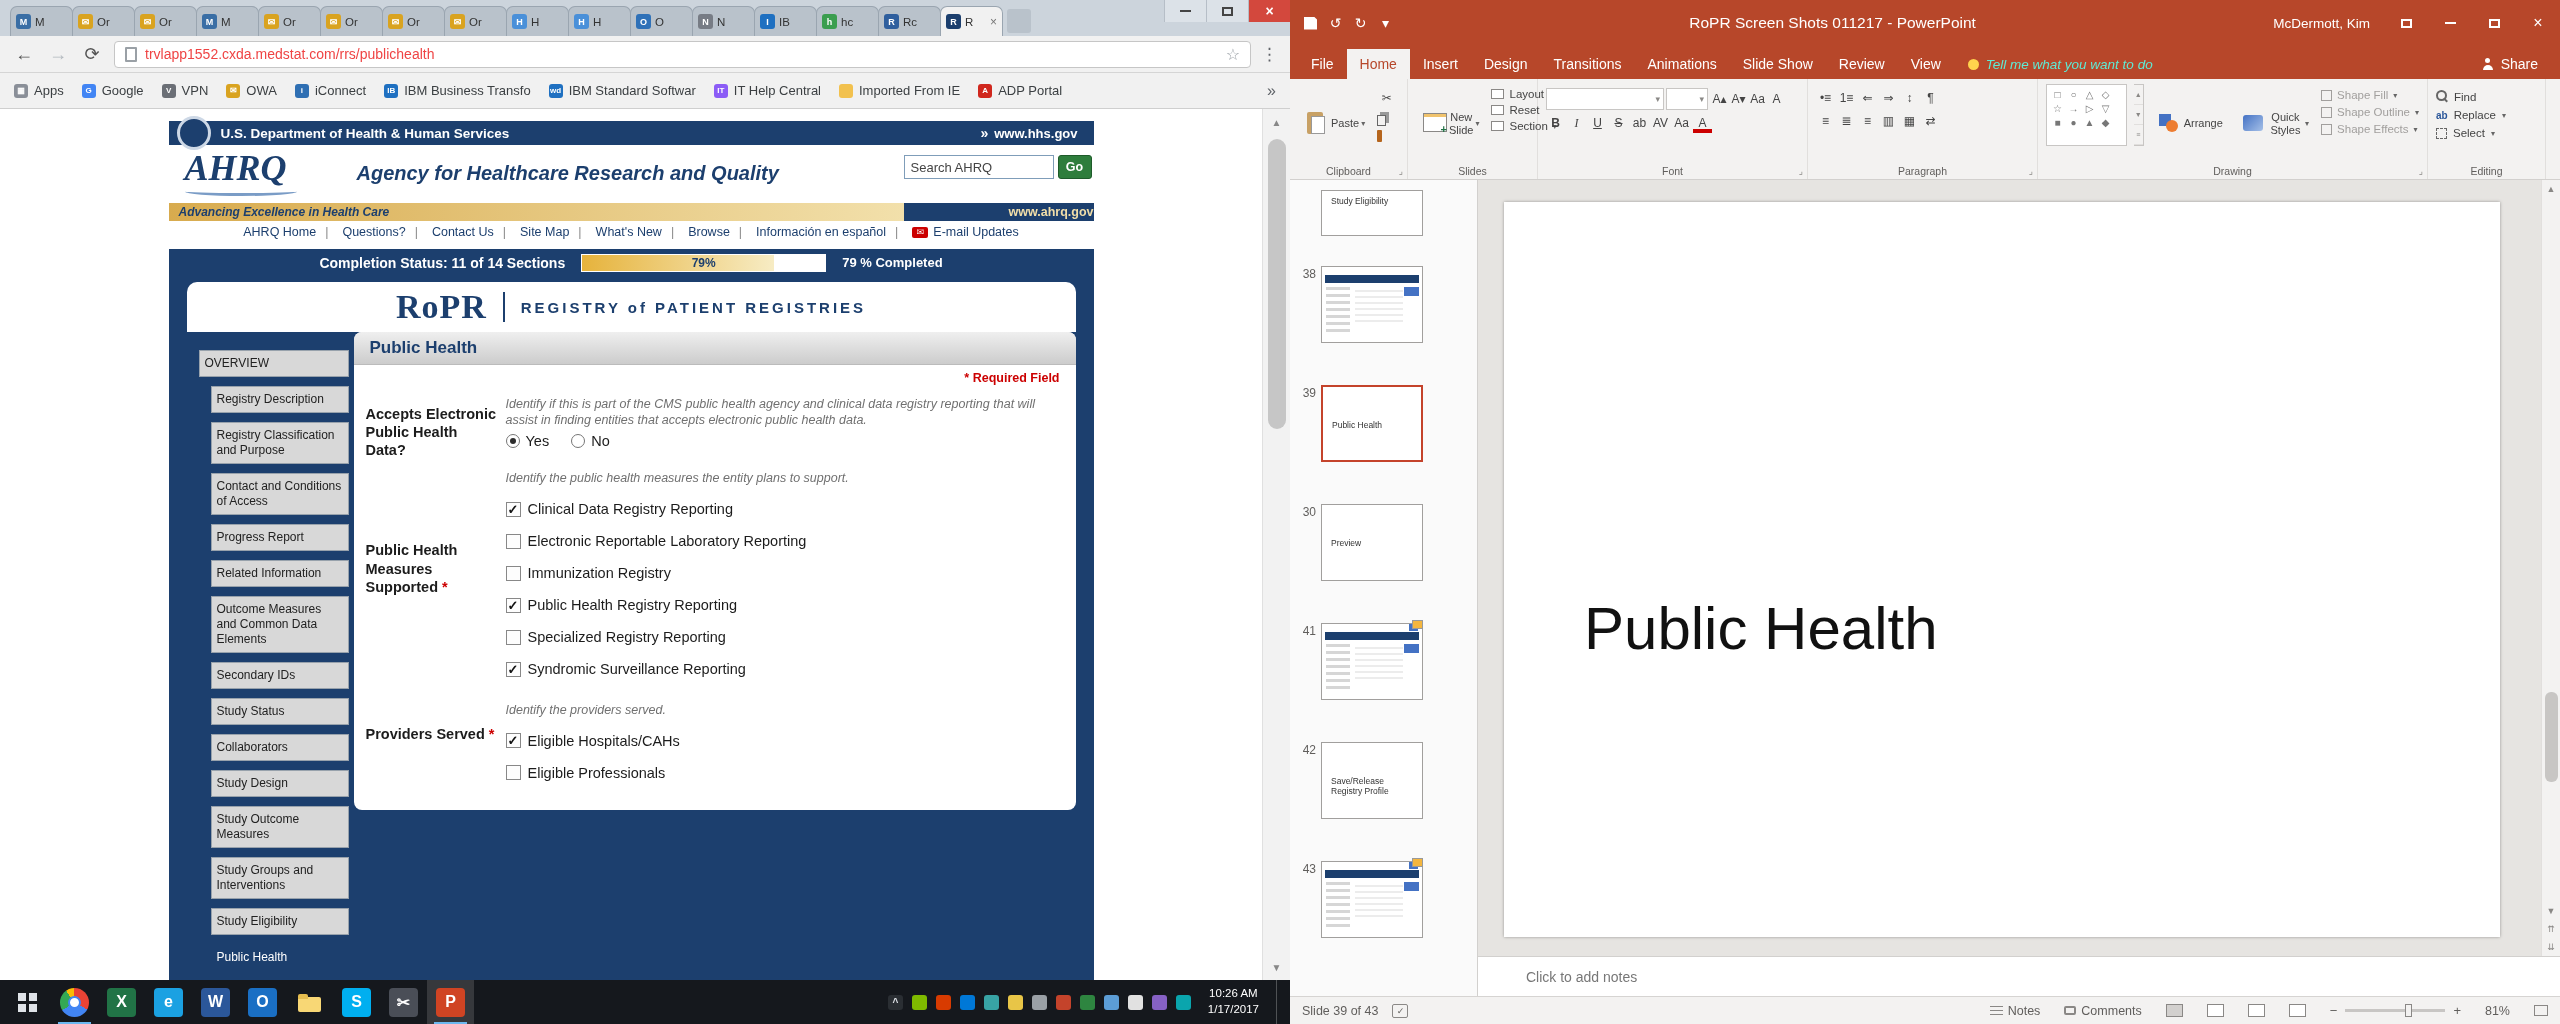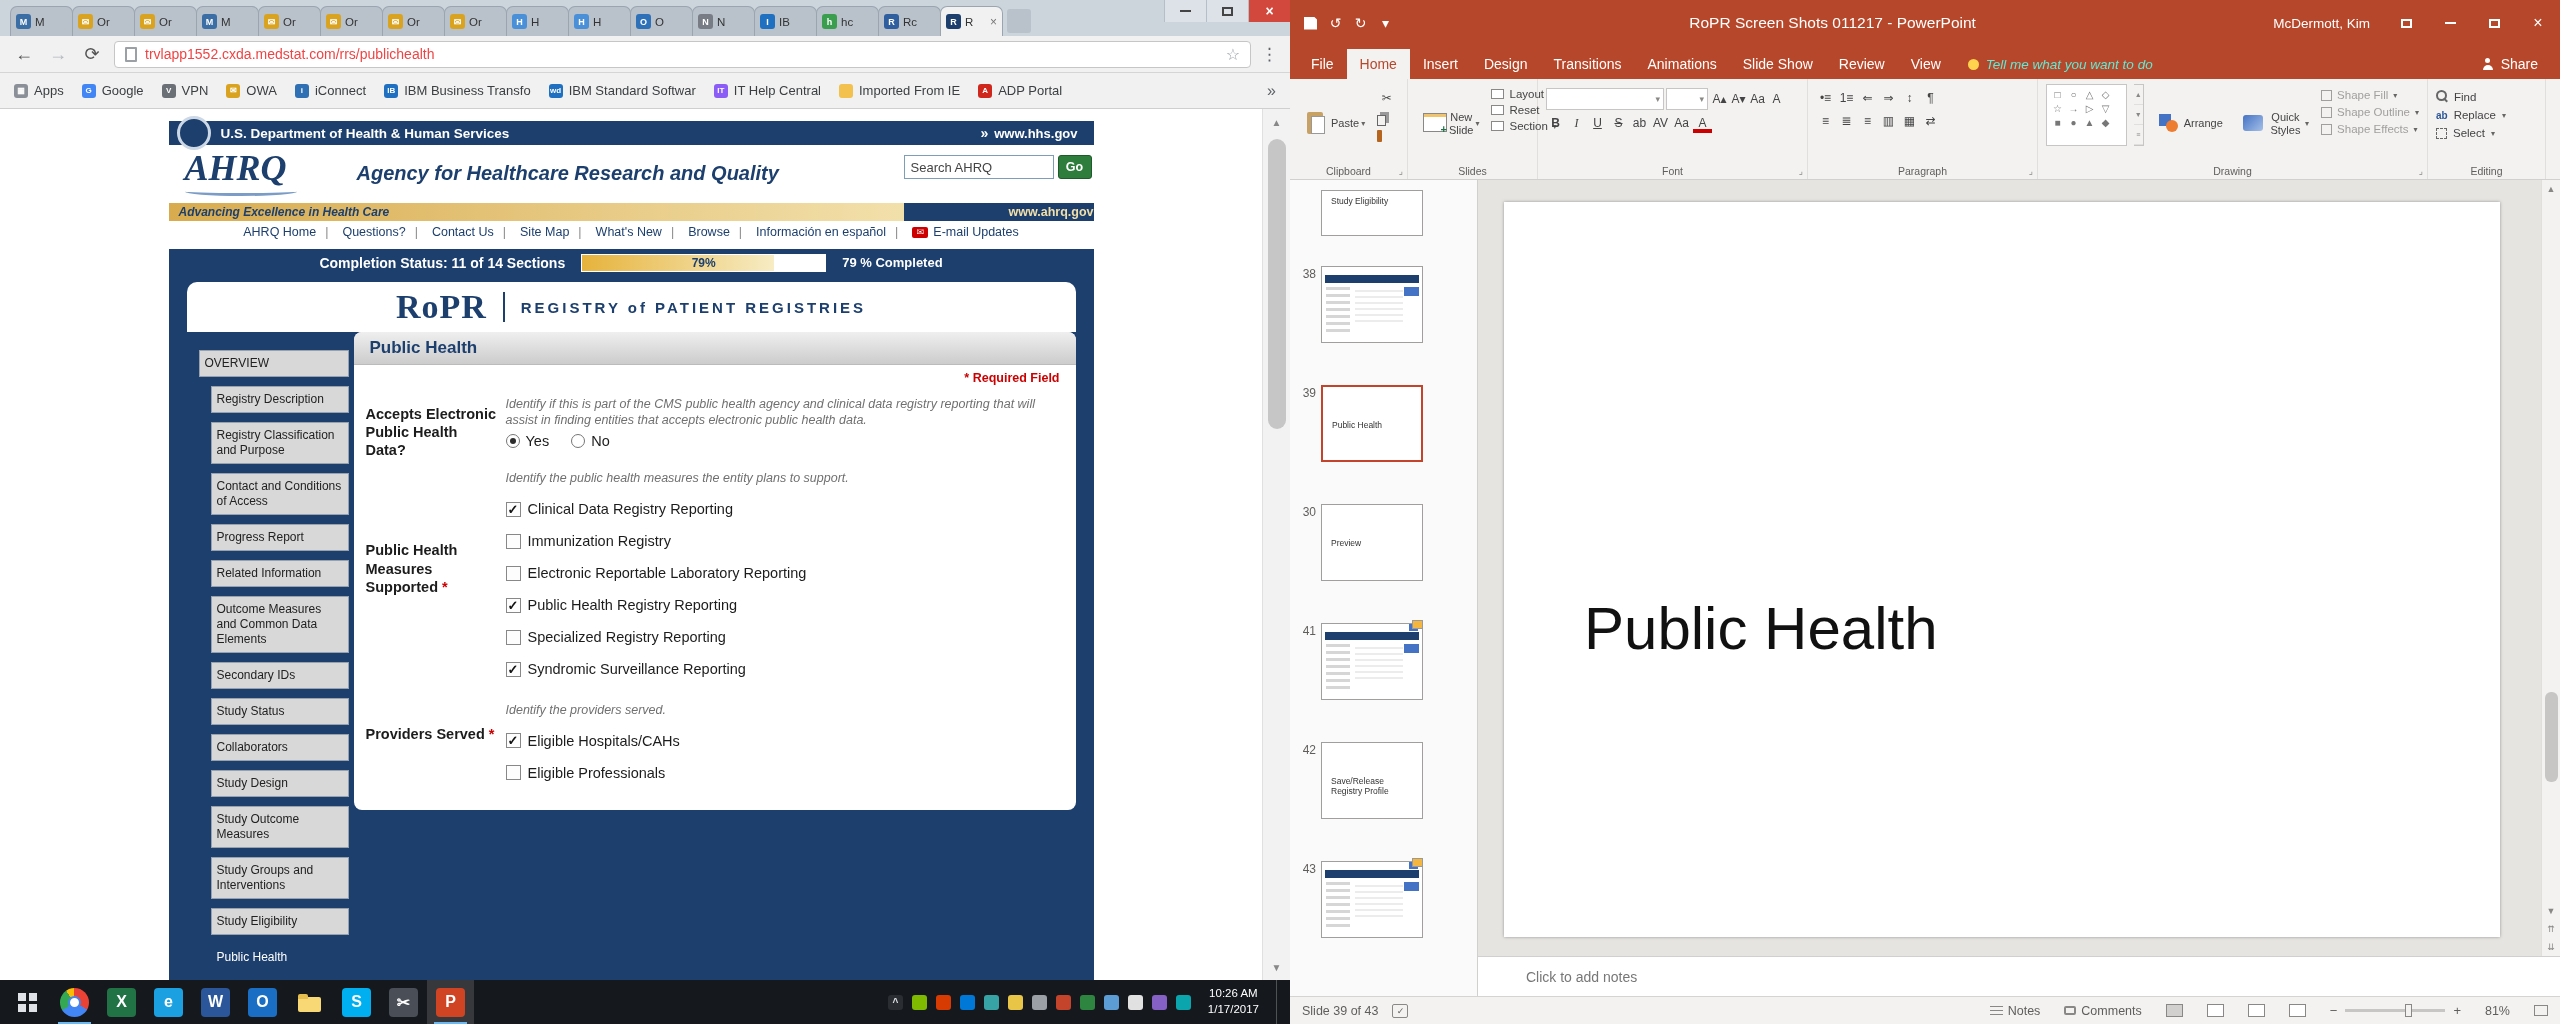--- a/index.html
+++ b/index.html
@@ -556,26 +556,26 @@
                   <div class="help">Identify the public health measures the entity plans to support.</div>
                   <div>
 
                       <div class="opt">
                         <span class="cb checked"></span>
                         <span class="optlabel">Clinical Data Registry Reporting</span>
                       </div>
 
                       <div class="opt">
                         <span class="cb"></span>
-                        <span class="optlabel">Immunization Registry</span>
+                        <span class="optlabel">Electronic Reportable Laboratory Reporting</span>
                       </div>
 
                       <div class="opt">
                         <span class="cb"></span>
-                        <span class="optlabel">Electronic Reportable Laboratory Reporting</span>
+                        <span class="optlabel">Immunization Registry</span>
                       </div>
 
                       <div class="opt">
                         <span class="cb checked"></span>
                         <span class="optlabel">Public Health Registry Reporting</span>
                       </div>
 
                       <div class="opt">
                         <span class="cb"></span>
                         <span class="optlabel">Specialized Registry Reporting</span>

